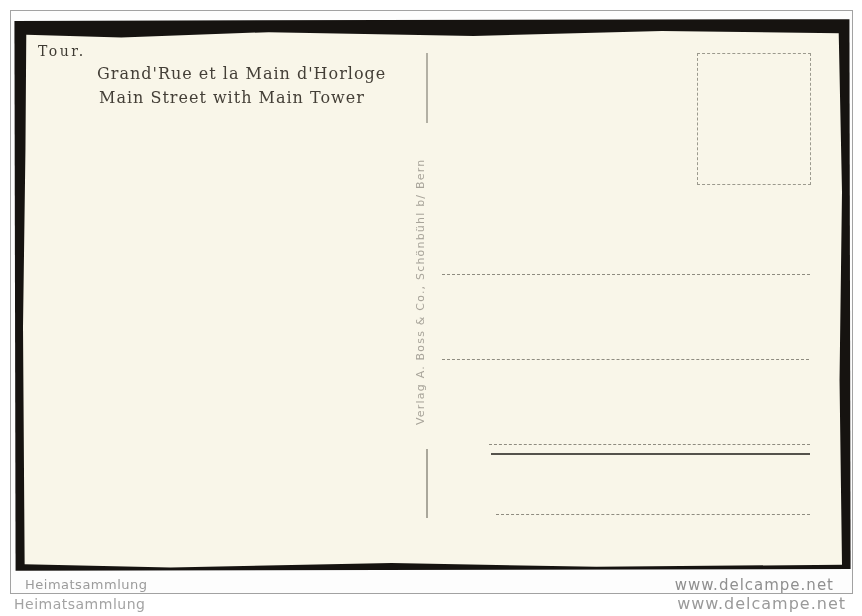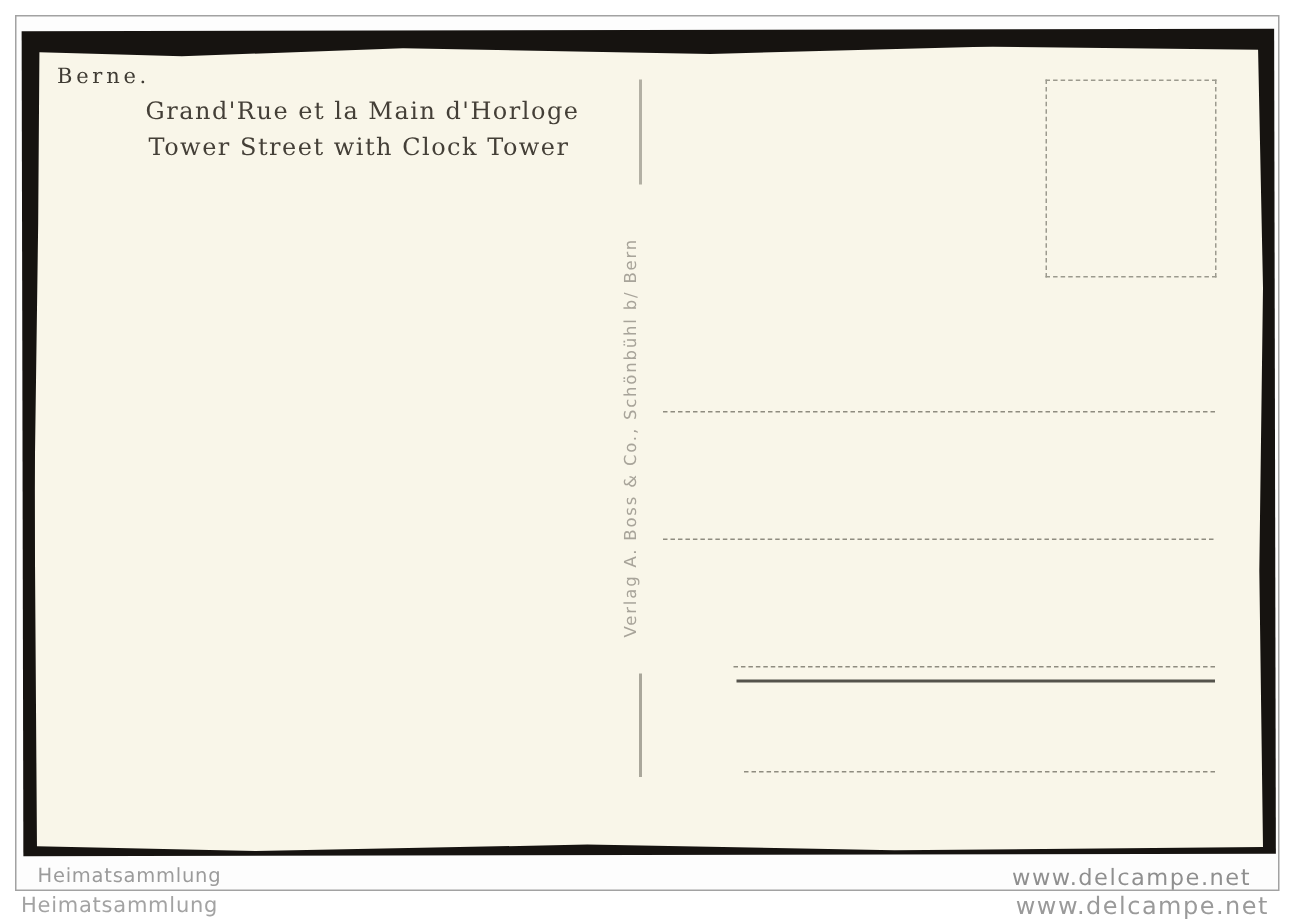--- a/index.html
+++ b/index.html
@@ -123,23 +123,23 @@
     font-size: 16px; color: #9a9a9a; letter-spacing: 1px;
   }
 </style>
 </head>
 <body>
 
 <div class="scan-frame">
   <div class="card-edge"></div>
 
   <div class="postcard">
-    <div class="city">Berne.</div>
+    <div class="city">Tour.</div>
     <div class="title-fr">Grand'Rue et la Main d'Horloge</div>
-    <div class="title-en">Tower Street with Clock Tower</div>
+    <div class="title-en">Main Street with Main Tower</div>
 
     <div class="divider-top"></div>
     <div class="publisher">Verlag A. Boss &amp; Co., Schönbühl b/ Bern</div>
     <div class="divider-bottom"></div>
 
     <div class="stamp-box"></div>
 
     <div class="addr-line addr-1"></div>
     <div class="addr-line addr-2"></div>
     <div class="addr-line addr-3"></div>

